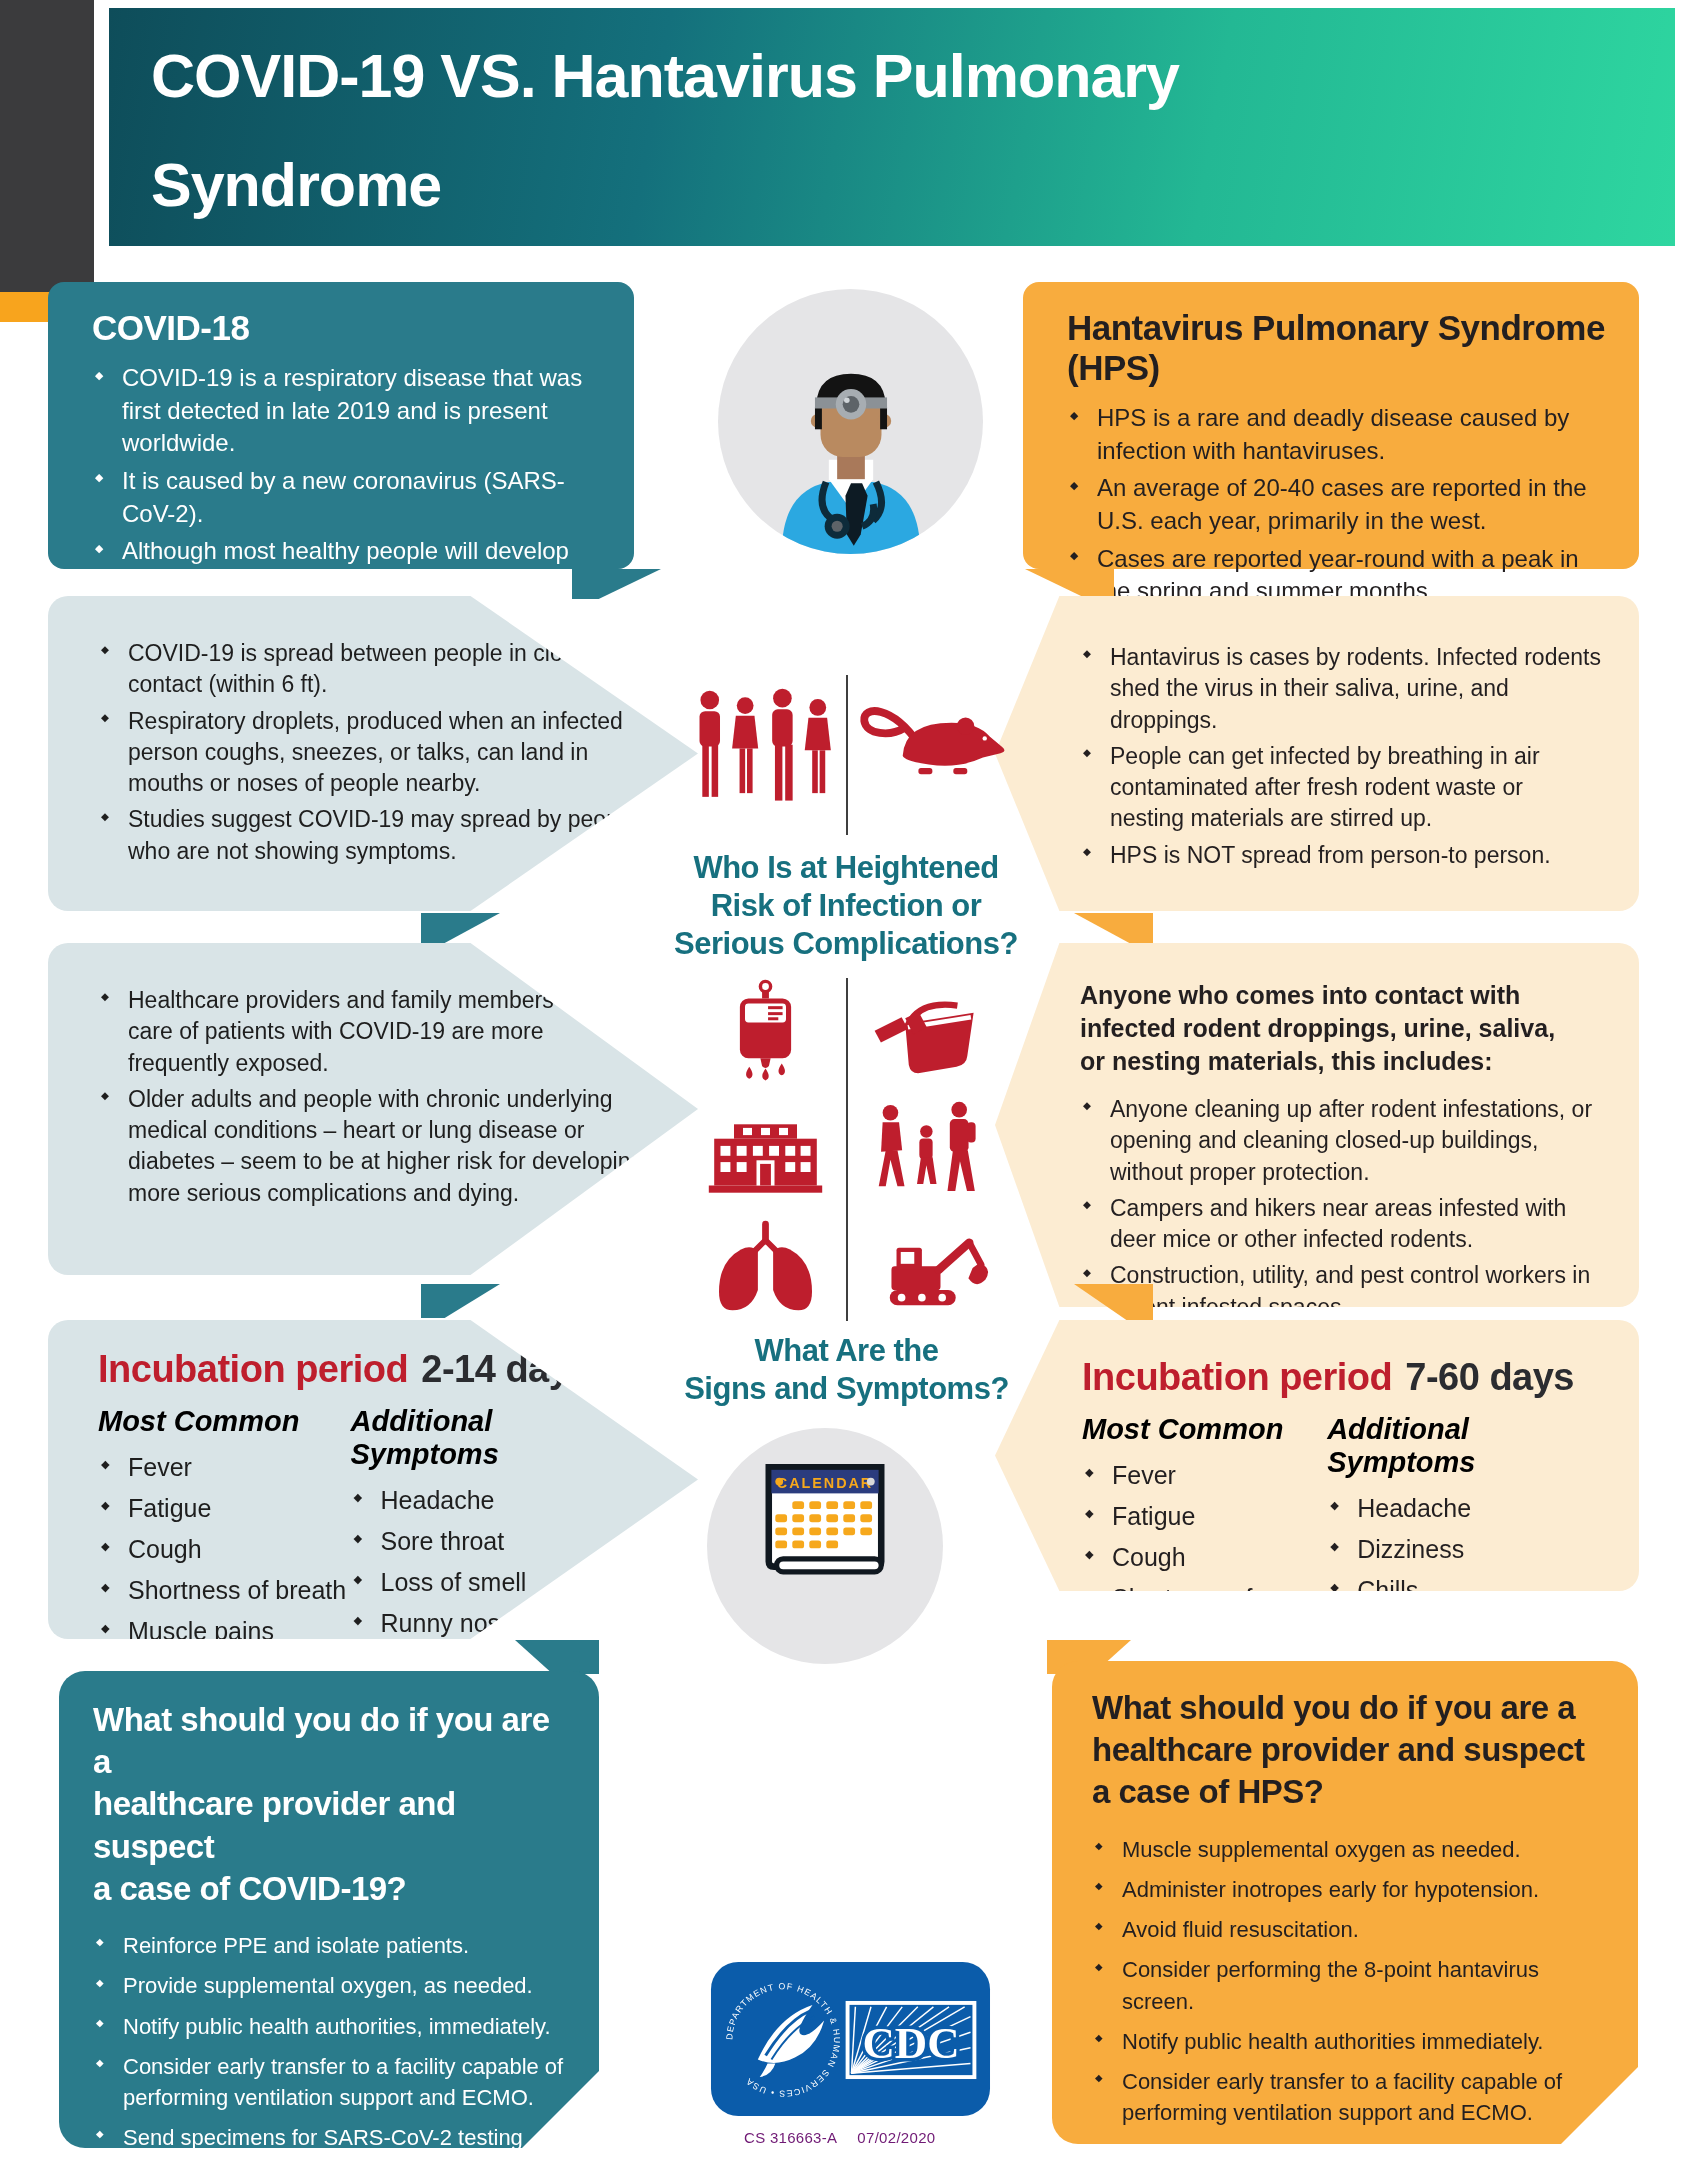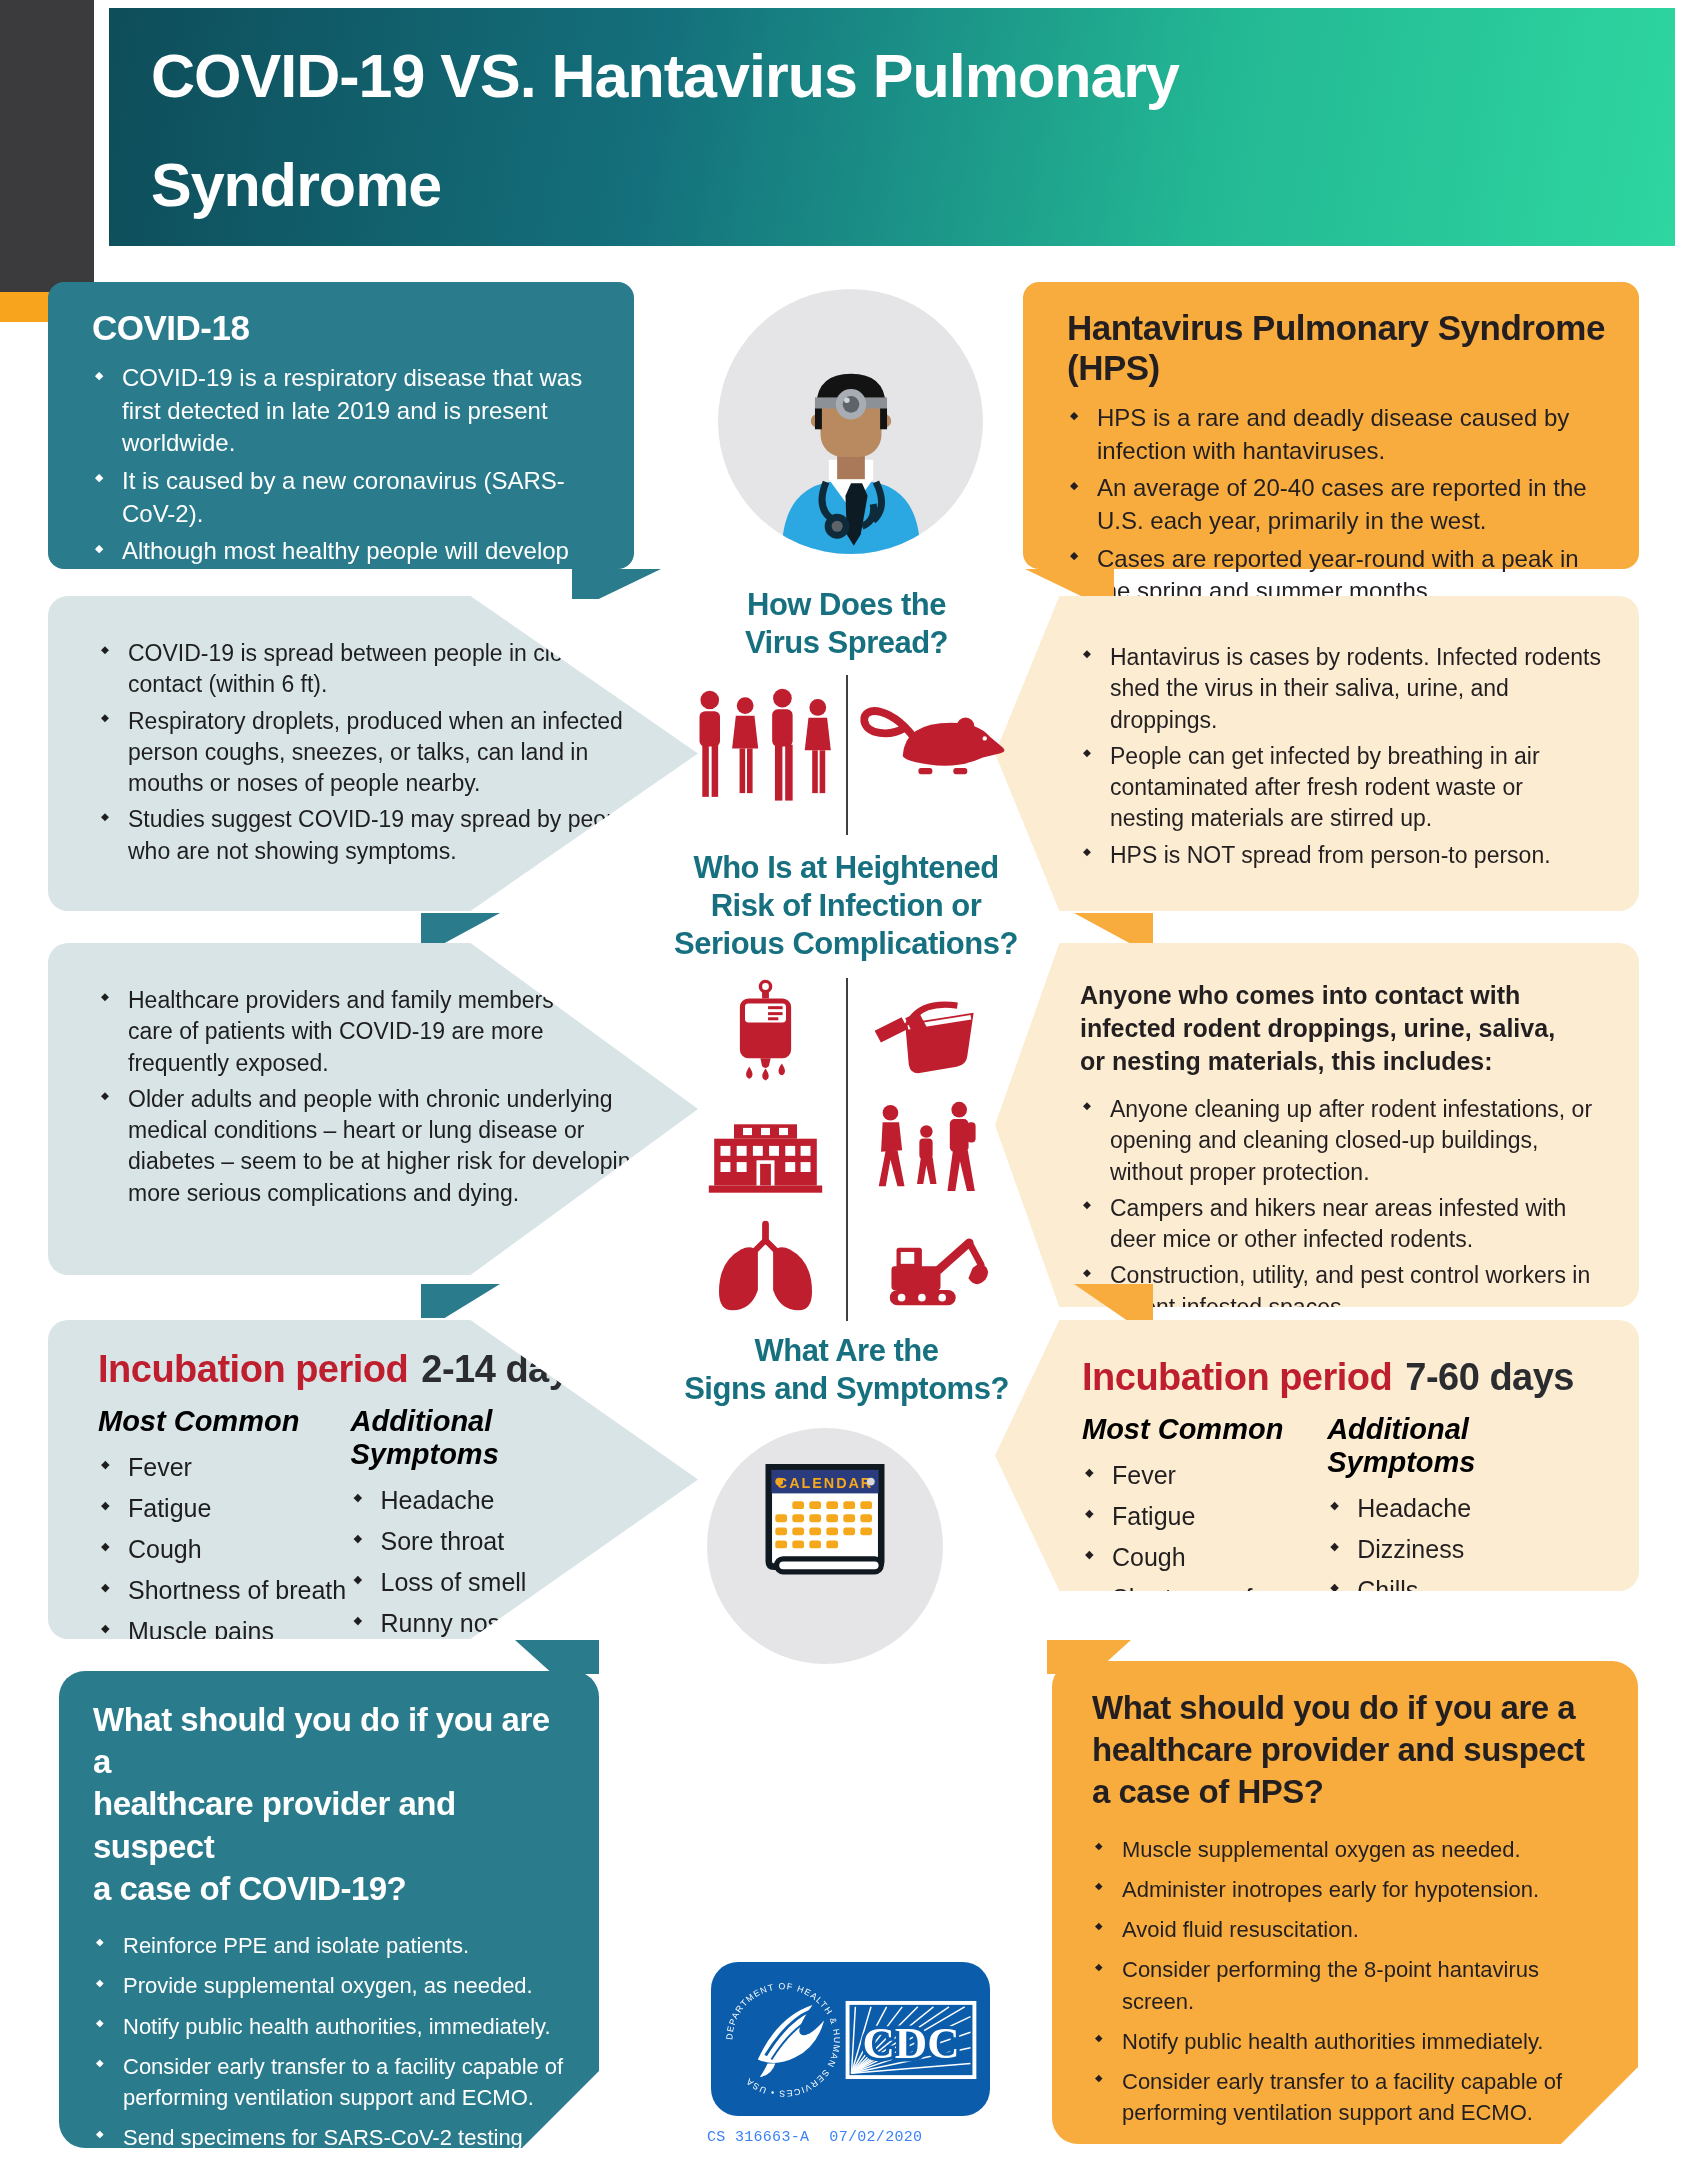--- a/index.html
+++ b/index.html
@@ -73,21 +73,21 @@
       line-height:1.22;white-space:pre-line;letter-spacing:-0.5px;}
   .icon-circle{background:#e5e5e7;border-radius:50%;display:flex;align-items:flex-end;
       justify-content:center;overflow:hidden;}
   .doctor-circle{left:718px;top:289px;width:265px;height:265px;}
   .calendar-circle{left:707px;top:1428px;width:236px;height:236px;align-items:flex-start;}
   .vline{background:#3f3f3f;width:2px;}
 
   .icon-grid{left:683px;top:975px;width:329px;height:348px;display:grid;
       grid-template-columns:1fr 1fr;grid-auto-rows:1fr;align-items:center;justify-items:center;}
 
-  .footer-text{left:707px;top:2129px;font-size:15px;color:#3b82f6;letter-spacing:0.3px;font-family:Liberation Mono, monospace;}
+  .footer-text{left:744px;top:2129px;font-size:15px;color:#701a75;letter-spacing:0.3px;}
   .footer-text span{margin-right:20px;}
 </style>
 </head>
 <body>
 
 <div class="page">
 
   <div class="abs side-bar"></div>
   <div class="abs side-accent"></div>
   <div class="abs header-bar">
@@ -130,22 +130,20 @@
       <circle cx="70" cy="32" r="11" fill="#a7adb2"></circle>
       <circle cx="70" cy="32" r="6" fill="#5d6368"></circle>
       <circle cx="67" cy="29" r="2" fill="#cfd4d8"></circle>
       <path d="M52 88 q-8 20 6 28" stroke="#0d2b3a" stroke-width="5" fill="none"></path>
       <path d="M88 88 q9 18 -2 28" stroke="#0d2b3a" stroke-width="5" fill="none"></path>
       <path d="M86 104 q2 12 -8 16" stroke="#0d2b3a" stroke-width="5" fill="none"></path>
       <circle cx="60" cy="120" r="9" fill="#0d2b3a"></circle>
       <circle cx="60" cy="120" r="4" fill="#5d6368"></circle>
     </svg>
   </div>
-  <div class="abs q-text" style="left:683px;top:586px;width:327px;">How Does the
-Virus Spread?</div>
 
   <div class="abs box light-box arrow-right covid-spread">
     <ul class="blist b23">
         <li>COVID-19 is spread between people in close contact (within 6 ft).</li>
         <li>Respiratory droplets, produced when an infected person coughs, sneezes, or talks, can land in mouths or noses of people nearby.</li>
         <li>Studies suggest COVID-19 may spread by people who are not showing symptoms.</li>
       </ul>
   </div>
   <div class="abs box cream-box arrow-left hps-spread">
     <ul class="blist b23">

